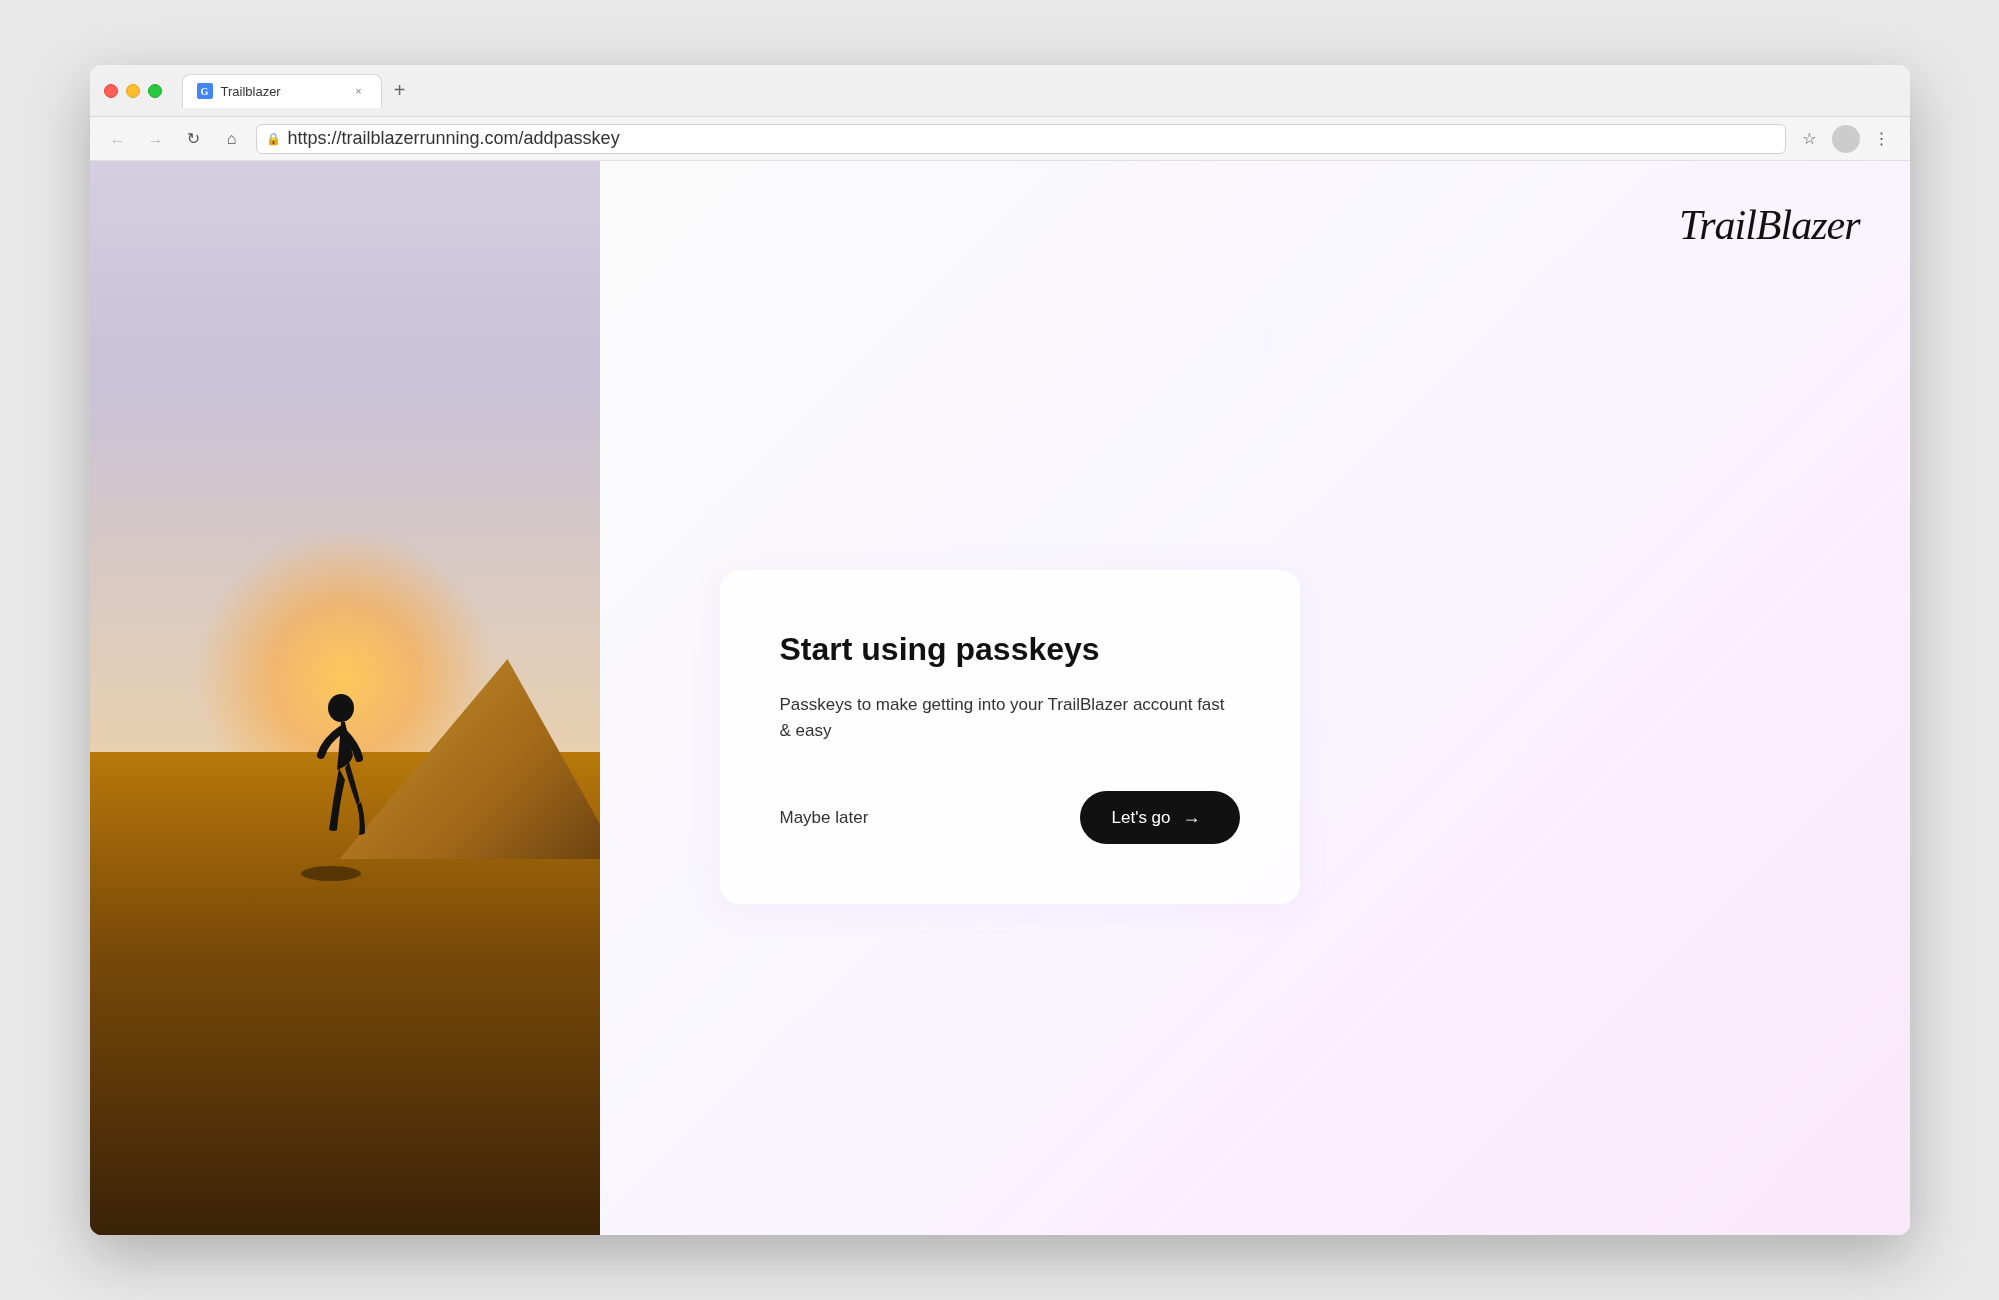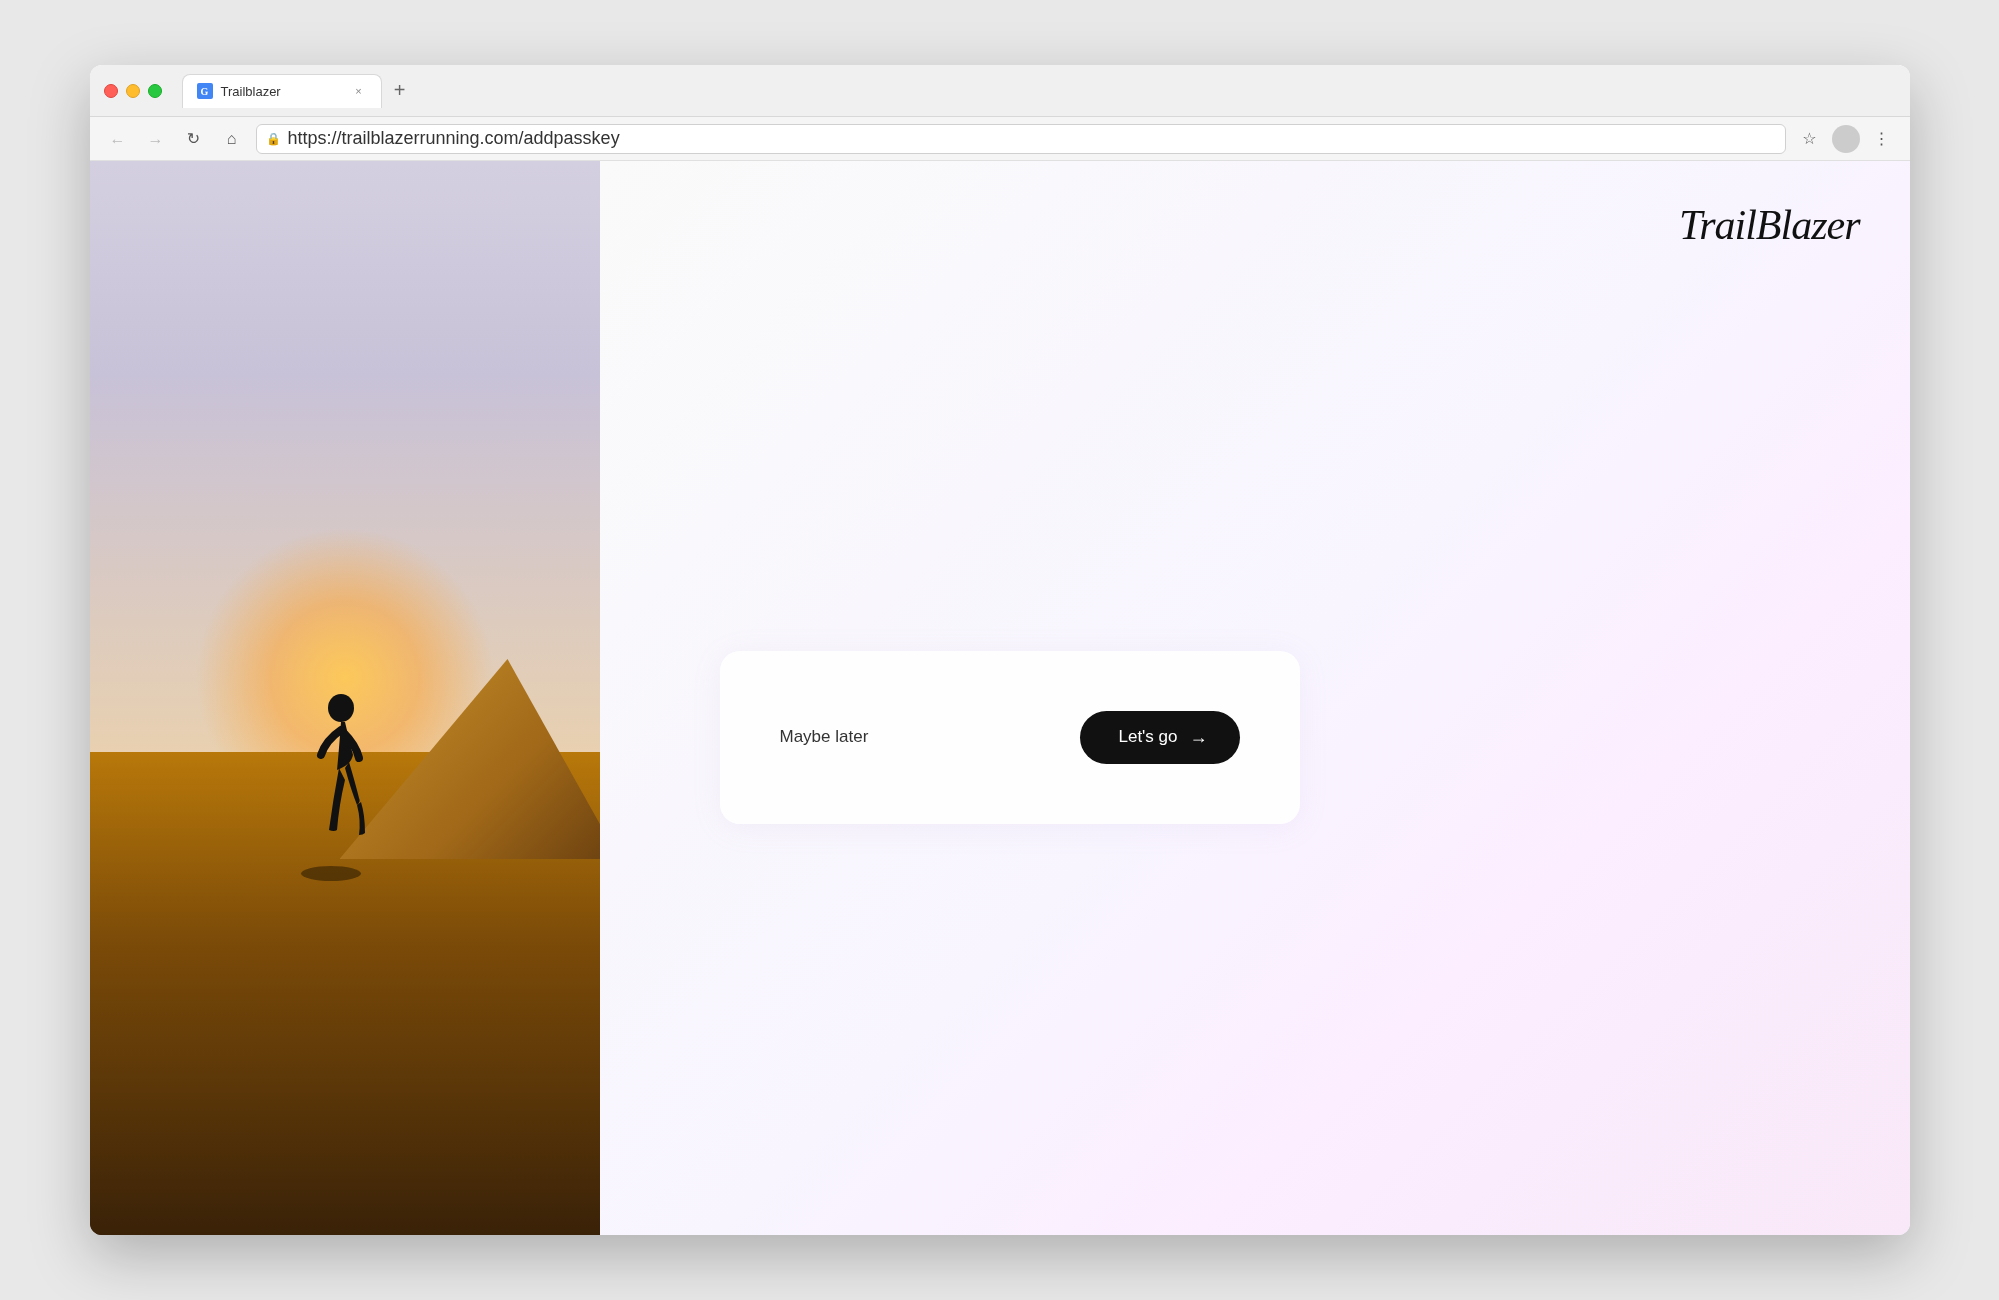--- a/index.html
+++ b/index.html
@@ -381,21 +381,21 @@
       border: none;
       border-radius: 50px;
       padding: 16px 32px;
       font-size: 17px;
       font-weight: 500;
       cursor: pointer;
       display: flex;
       align-items: center;
       gap: 12px;
       min-width: 160px;
-      justify-content: flex-end;
+      justify-content: flex-start;
     }
 
     .arrow-icon {
       font-size: 18px;
     }
   </style>
 </head>
 <body>
 
 <div class="browser-window">
@@ -467,21 +467,23 @@
 
     <div class="right-panel">
 
       <div class="brand-logo">
         <span>TrailBlazer</span>
       </div>
 
       <div class="card-area">
         <div class="passkey-card">
 
-
+          <h1 class="card-title">Start using passkeys</h1>
+
+          <p class="card-desc">Passkeys to make getting into your TrailBlazer account fast &amp; easy</p>
 
           <div class="card-actions">
             <button class="maybe-later-btn">Maybe later</button>
             <button class="lets-go-btn">
               <span>Let's go</span>
               <span class="arrow-icon">→</span>
             </button>
           </div>
 
         </div>

